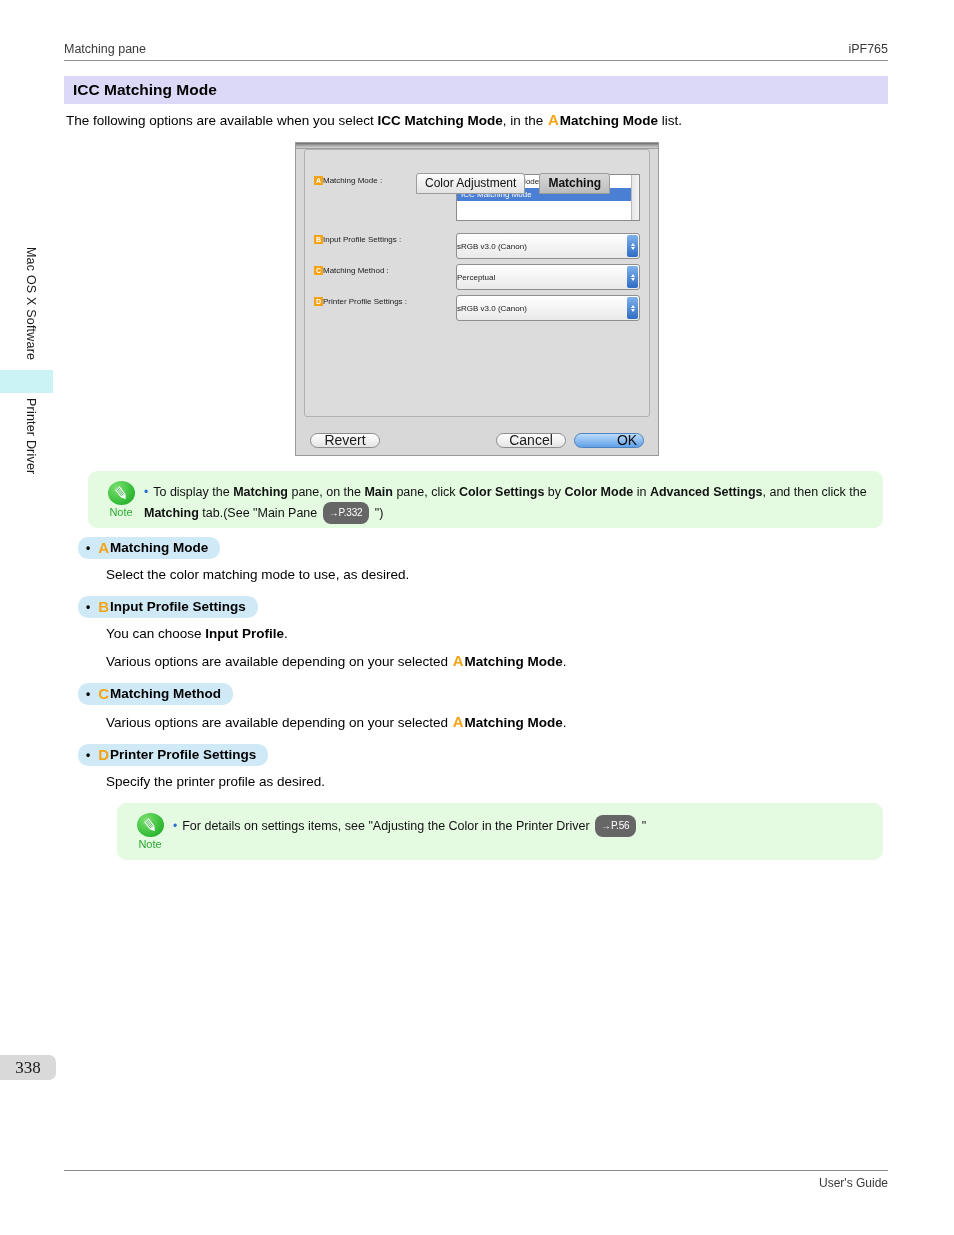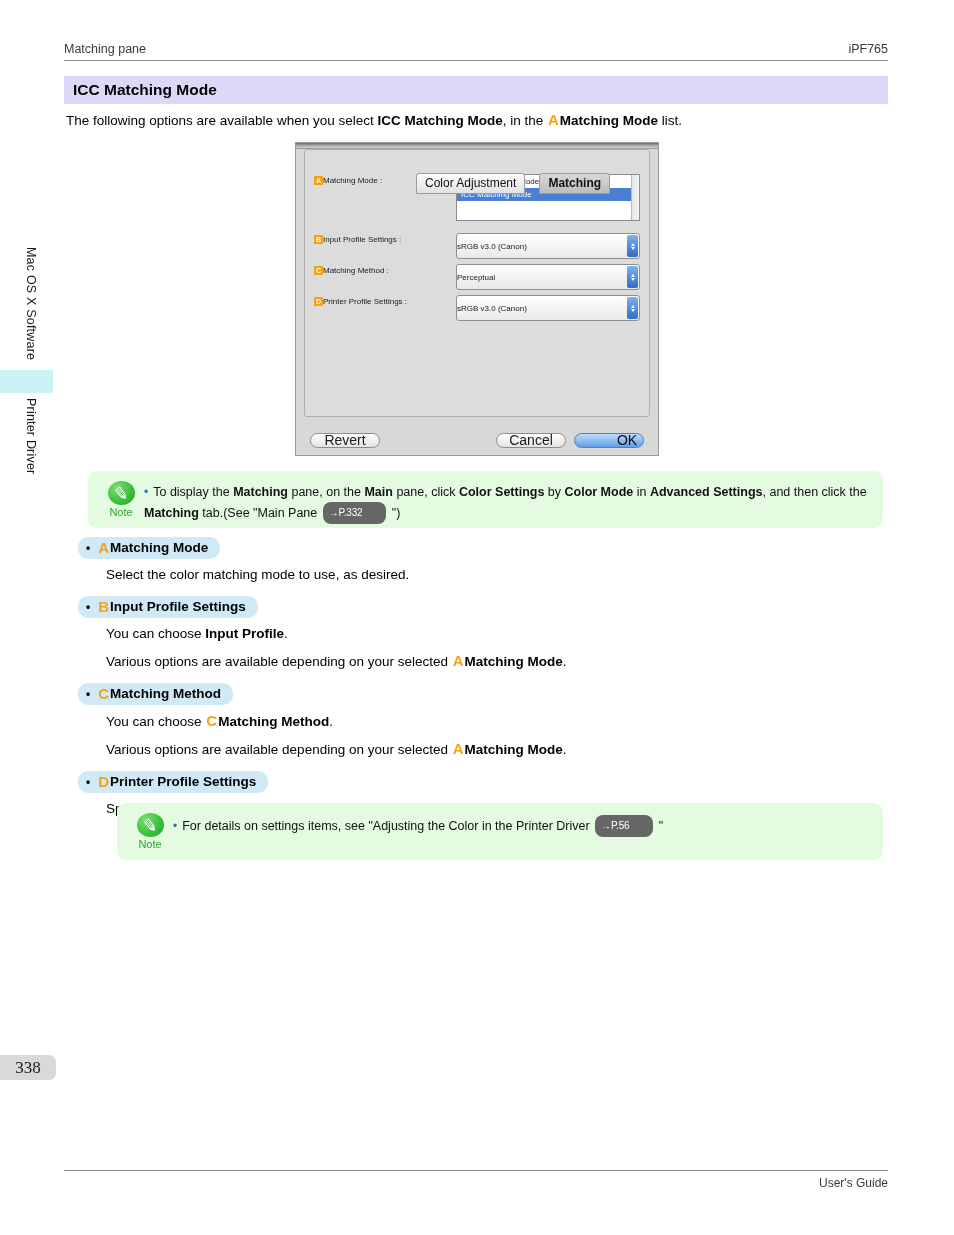--- a/index.html
+++ b/index.html
@@ -250,21 +250,21 @@
     color: #111;
     padding-top: 2px;
   }
   .note-bullet { color: #2f6fd0; margin-right: 5px; font-size: 12px; }
   .pref {
     display: inline-block;
     background: #666666;
     color: #ffffff;
     border-radius: 8px;
     font-size: 10px;
-    padding: 1px 24px 2px 6px;
+    padding: 1px 7px 2px 6px;
     vertical-align: 1px;
     margin: 0 2px;
     letter-spacing: -.2px;
   }
 
   
   .deflist { position: absolute; left: 78px; top: 537px; width: 810px; }
   .defitem { margin-bottom: 11px; }
   .defterm {
     display: inline-flex; align-items: center;
@@ -435,21 +435,20 @@
     </div>
   </div>
 
   <div class="defitem">
     <div class="defterm">
       <span class="dot">•</span>
       <span class="ltr">C</span>
       <span>Matching Method</span>
     </div>
     <div class="defdesc">
-      <div><span>You can choose </span><span class="ltr">C</span><span class="bold">Matching Method</span><span>.</span></div>
       <div style="margin-top:6px;"><span>Various options are available depending on your selected </span><span class="ltr">A</span><span class="bold">Matching Mode</span><span>.</span></div>
     </div>
   </div>
 
   <div class="defitem">
     <div class="defterm">
       <span class="dot">•</span>
       <span class="ltr">D</span>
       <span>Printer Profile Settings</span>
     </div>

